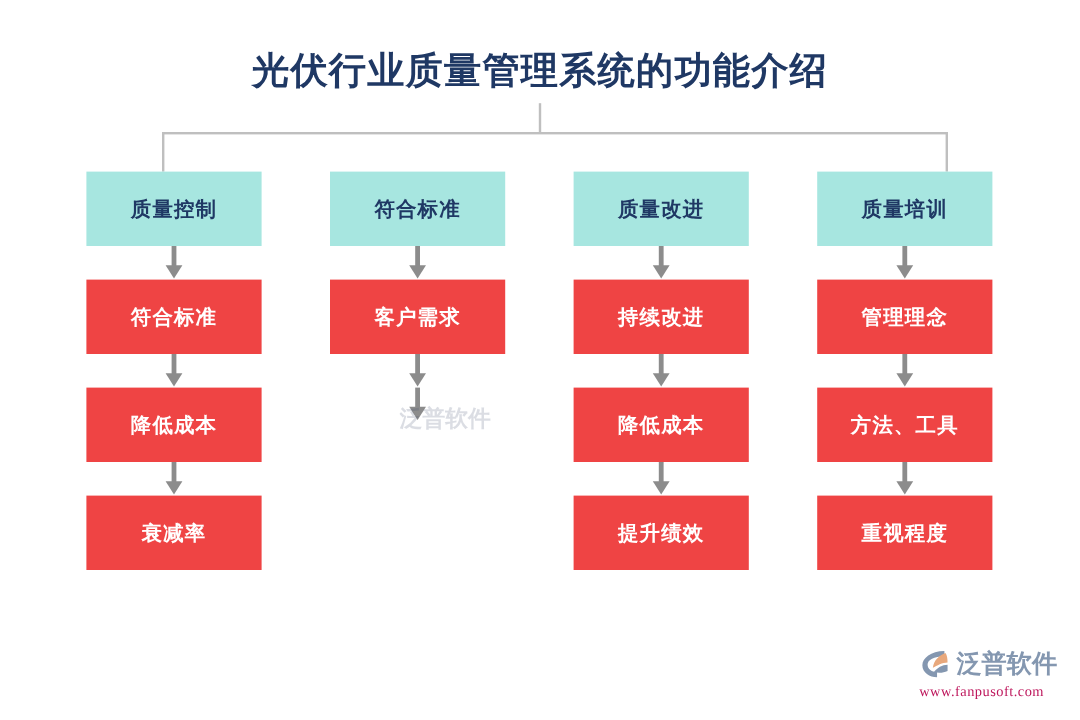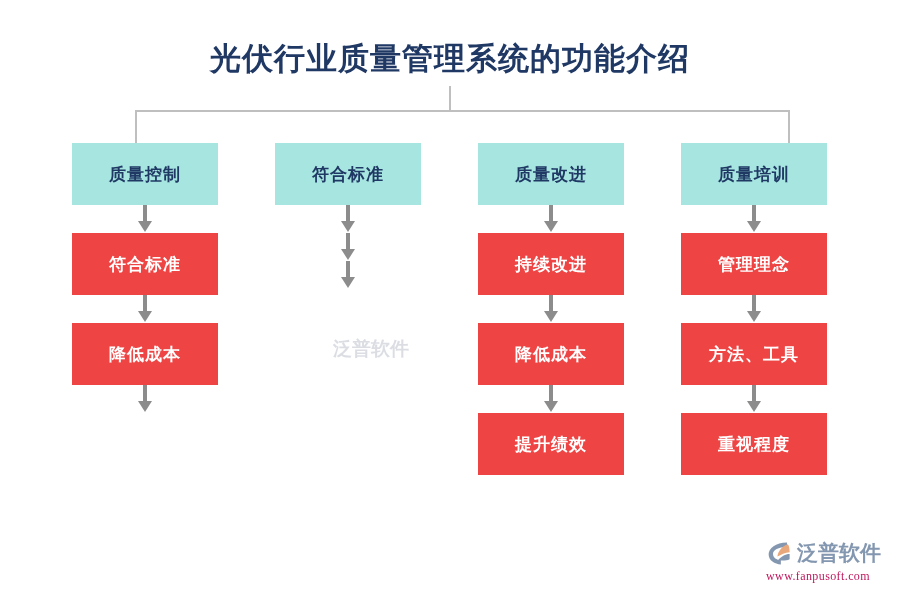--- a/index.html
+++ b/index.html
@@ -202,28 +202,30 @@
     <div class="node-box level-sub">符合标准</div>
     <div class="arrow-down">
       <span class="shaft"></span>
         <span class="head"></span>
     </div>
     <div class="node-box level-sub">降低成本</div>
     <div class="arrow-down">
       <span class="shaft"></span>
         <span class="head"></span>
     </div>
+    <div class="node-box level-sub">衰减率</div>
   </div>
 
   <div class="column" id="col-1">
     <div class="node-box level-head">符合标准</div>
     <div class="arrow-down">
       <span class="shaft"></span>
         <span class="head"></span>
     </div>
+    <div class="node-box level-sub">客户需求</div>
     <div class="arrow-down">
       <span class="shaft"></span>
         <span class="head"></span>
     </div>
     <div class="arrow-down">
       <span class="shaft"></span>
         <span class="head"></span>
     </div>
   </div>
 

